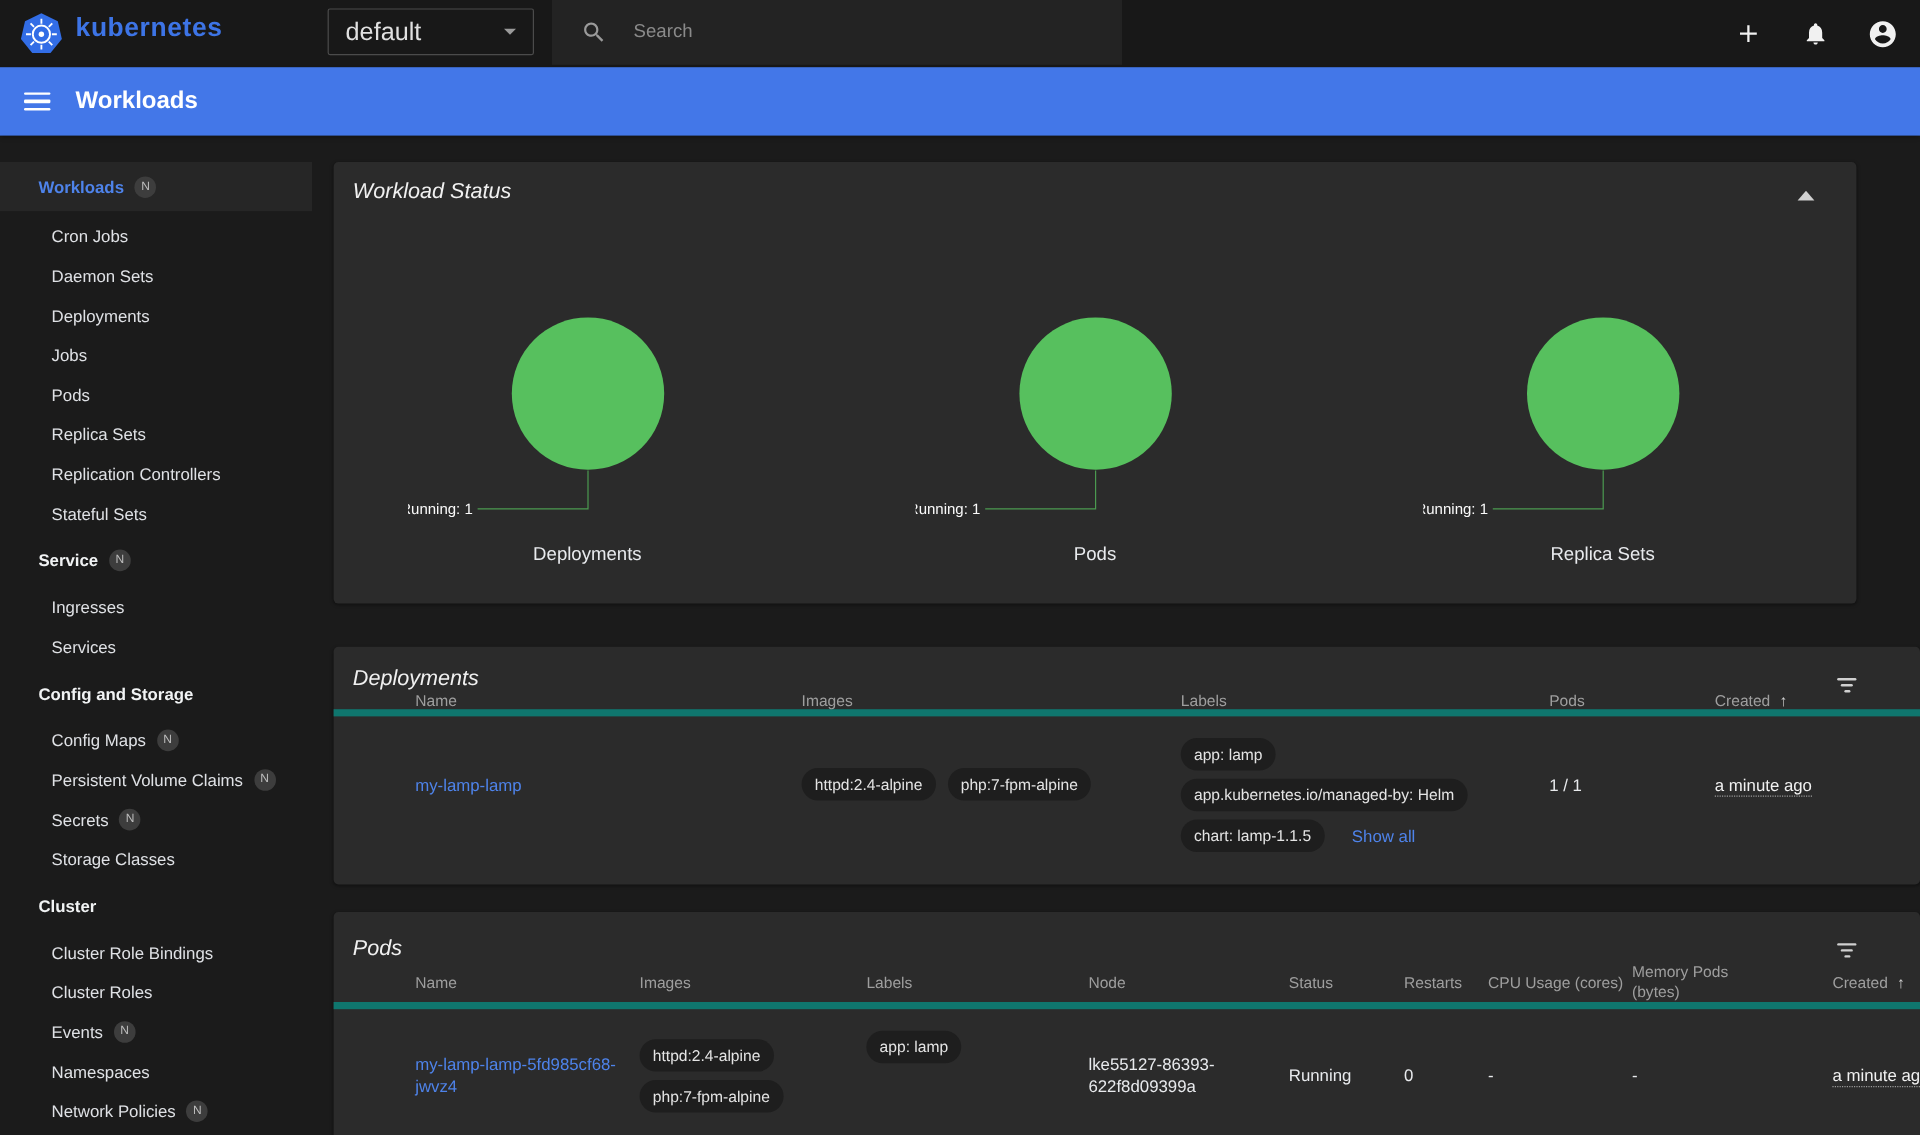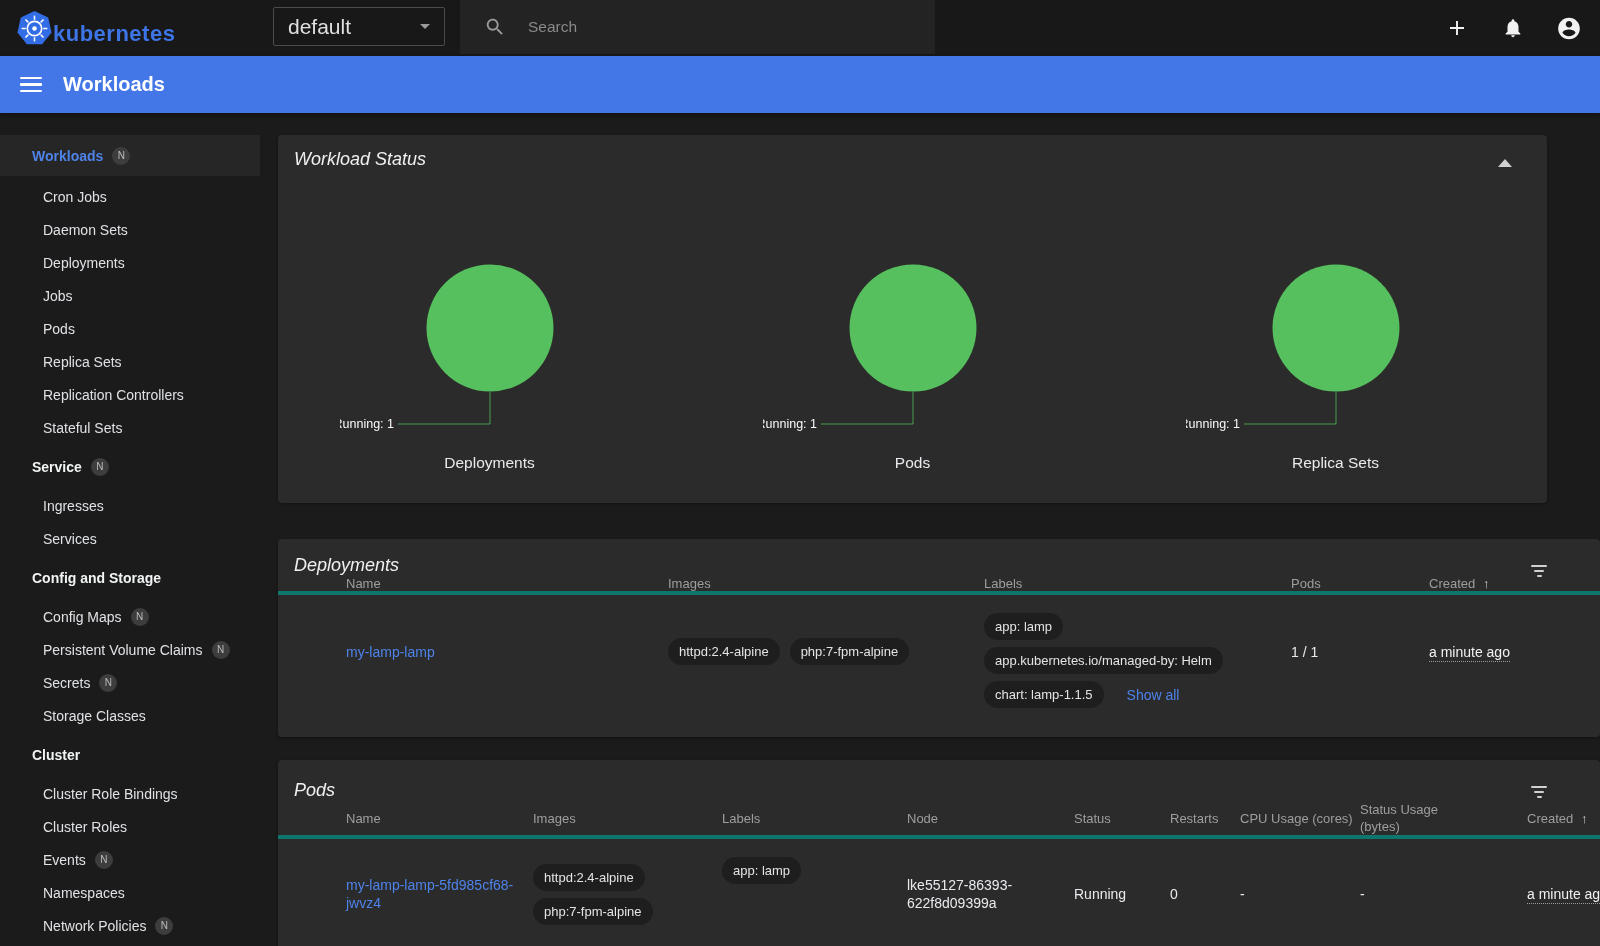--- a/index.html
+++ b/index.html
@@ -1,21 +1,21 @@
 <!DOCTYPE html>
 <html><head>
 <meta charset="utf-8">
 <style>
   * { margin:0; padding:0; box-sizing:border-box; }
   html,body { width:1600px; height:946px; overflow:hidden; background:#1b1b1b;
     font-family:"Liberation Sans", sans-serif; color:#e8eaed; }
 
   
   .app-header { position:relative; height:56px; background:#181818; display:flex; align-items:center; }
-  .brand { display:flex; align-items:flex-end; padding-left:16px; cursor:pointer; }
+  .brand { display:flex; align-items:flex-start; gap:10px; padding-left:16px; cursor:pointer; }
   .brand-name { font-size:22px; font-weight:bold; color:#3d74e6; letter-spacing:.5px; }
   .ns-select { position:absolute; left:273px; top:7px; width:172px; height:39px;
     border:1px solid #4b4b4b; border-radius:2px; display:flex; align-items:center;
     justify-content:space-between; padding:0 14px; cursor:pointer; }
   .ns-value { font-size:21px; color:#e0e0e0; }
   .caret-down { width:0; height:0; border-left:5px solid transparent; border-right:5px solid transparent;
     border-top:5px solid #9a9a9a; }
   .search-panel { position:absolute; left:460px; top:0; width:475px; height:54px;
     background:#232323; display:flex; align-items:center; padding-left:24px; }
   .search-panel svg { flex:0 0 auto; }
@@ -67,21 +67,21 @@
   
   .card-table { width:1322px; }
   .card-deployments { margin-top:36px; height:198px; }
   .card-pods { margin-top:23px; height:420px; }
   .card-table .card-title { padding-top:16px; }
   .card-pods .card-title { padding-top:20px; }
   .filter-btn { position:absolute; right:52px; top:26px; width:18px; cursor:pointer; }
   .filter-btn div { height:2px; background:#d0d0d0; border-radius:1px; margin:0 auto 3px auto; }
   .f1 { width:16px; } .f2 { width:10px; } .f3 { width:5px; }
 
-  .tbl-head { display:grid; align-items:center; border-bottom:4px solid #0f766e;
+  .tbl-head { display:grid; align-items:center; border-bottom:6px solid #0f766e;
     color:#9e9e9e; font-size:13px; padding-left:12px; }
   .tbl-row  { display:grid; align-items:center; padding-left:12px; font-size:14px; }
   .dep-grid { grid-template-columns:48px 322px 316px 307px 138px 1fr; }
   .pod-grid { grid-template-columns:48px 187px 189px 185px 167px 96px 70px 120px 167px 1fr; }
   .pod-row { height:110px; }
   .th, .td { padding-left:8px; padding-right:10px; }
   .th { white-space:nowrap; }
   .th.sortable { cursor:pointer; }
   .th-wrap { white-space:normal; max-width:118px; line-height:17px; }
   .sort-arrow { color:#cfcfcf; margin-left:4px; font-size:13px; }
@@ -327,21 +327,21 @@
       </div>
       <div class="tbl-head pod-grid">
         <div class="th"></div>
         <div class="th sortable">Name</div>
         <div class="th">Images</div>
         <div class="th">Labels</div>
         <div class="th">Node</div>
         <div class="th">Status</div>
         <div class="th">Restarts</div>
         <div class="th">CPU Usage (cores)</div>
-        <div class="th th-wrap">Status Usage (bytes)</div>
+        <div class="th th-wrap">Memory Pods (bytes)</div>
         <div class="th sortable">
           <span>Created</span>
           <span class="sort-arrow">↑</span>
         </div>
       </div>
       <div class="tbl-row pod-grid pod-row">
         <div class="td"><span class="status-dot"></span></div>
         <div class="td">
             <a class="link name-link">my-lamp-lamp-5fd985cf68-jwvz4</a>
           </div>

